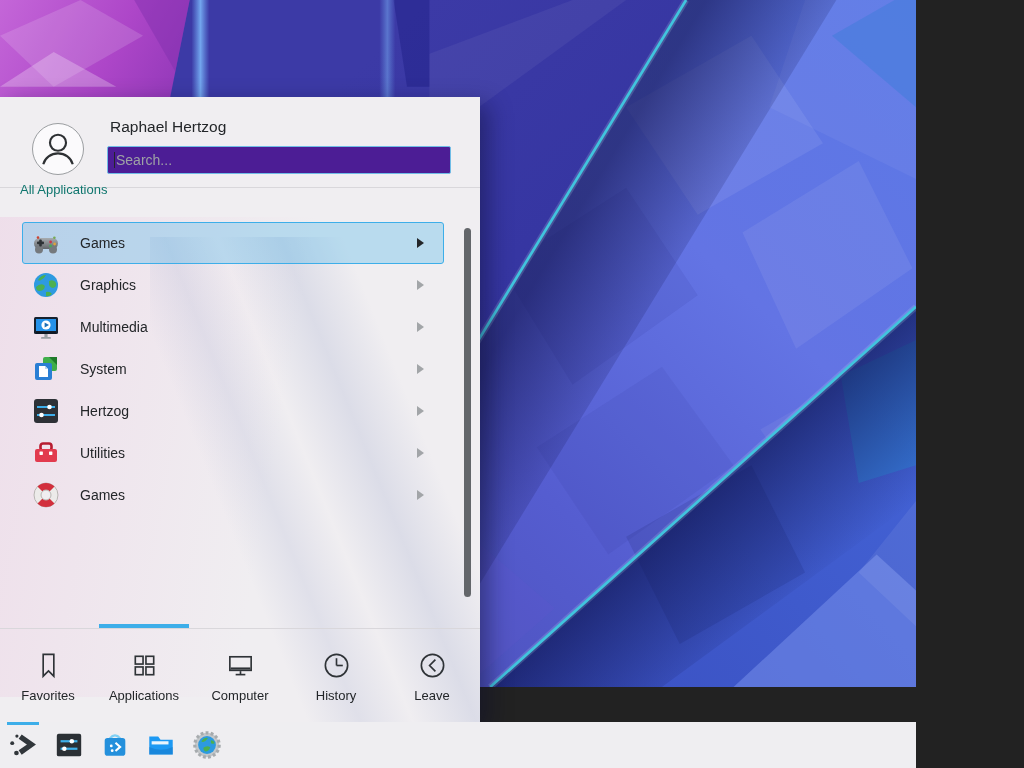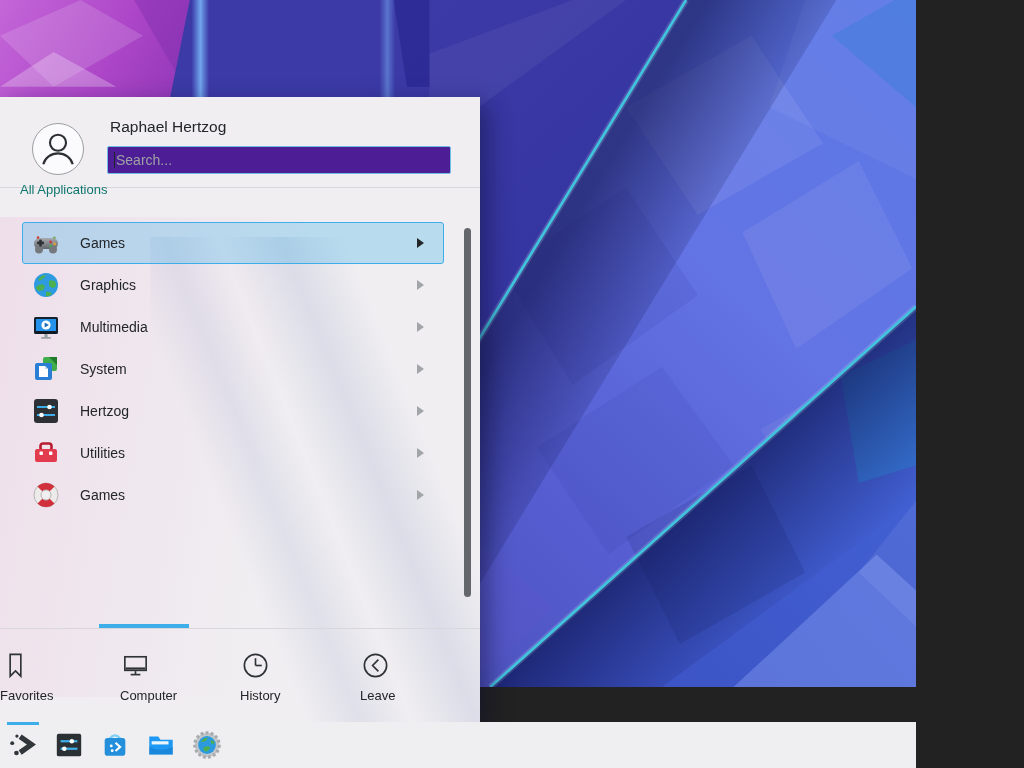--- a/index.html
+++ b/index.html
@@ -35,21 +35,21 @@
   .cat-row.selected{background:rgba(61,174,233,.30);border-color:#3daee9;}
   .cat-icon{width:28px;height:28px;margin-left:9px;flex:0 0 auto;}
   .cat-label{margin-left:20px;font-size:14px;color:#232629;}
   .cat-arrow{position:absolute;right:19px;top:50%;margin-top:-5px;width:0;height:0;
              border-left:7px solid #a2a5a8;border-top:5px solid transparent;border-bottom:5px solid transparent;}
   .cat-row.selected .cat-arrow{border-left-color:#232629;}
   .scrollbar{position:absolute;left:464px;top:131px;width:7px;height:369px;border-radius:3.5px;background:#63666a;}
 
   .tab-indicator{position:absolute;left:99px;top:527px;width:90px;height:4px;background:#3daee9;}
   .tabbar{position:absolute;left:0;top:533px;width:480px;height:92px;display:flex;}
-  .tab{flex:1 1 0;display:flex;flex-direction:column;align-items:flex-start;justify-content:center;gap:7px;}
+  .tab{flex:1 1 0;display:flex;flex-direction:column;align-items:center;justify-content:center;gap:7px;}
   .tab-icon{width:31px;height:31px;}
   .tab-label{font-size:13px;color:#232629;}
 
   
   .taskbar{position:absolute;left:0;top:722px;width:1024px;height:46px;background:#efeef1;}
   .launchers{position:absolute;left:0;top:0;height:46px;}
   .launcher{position:absolute;top:8px;width:30px;height:30px;}
   .launcher .glyph{width:30px;height:30px;}
   .launcher .run-indicator{display:none;}
   .launcher.indicator .run-indicator{display:block;position:absolute;left:-1px;top:-8px;width:32px;height:3px;background:#3daee9;}
@@ -394,20 +394,26 @@
 
   <div class="tabbar">
 
       <div class="tab">
         <svg class="tab-icon icon-slot">
             <use href="#bookmark-icon"></use>
           </svg>
         <span class="tab-label">Favorites</span>
       </div>
 
+      <div class="tab active">
+        <svg class="tab-icon icon-slot">
+            <use href="#grid-icon"></use>
+          </svg>
+        <span class="tab-label">Applications</span>
+      </div>
 
       <div class="tab">
         <svg class="tab-icon icon-slot">
             <use href="#monitor-icon"></use>
           </svg>
         <span class="tab-label">Computer</span>
       </div>
 
       <div class="tab">
         <svg class="tab-icon icon-slot">

